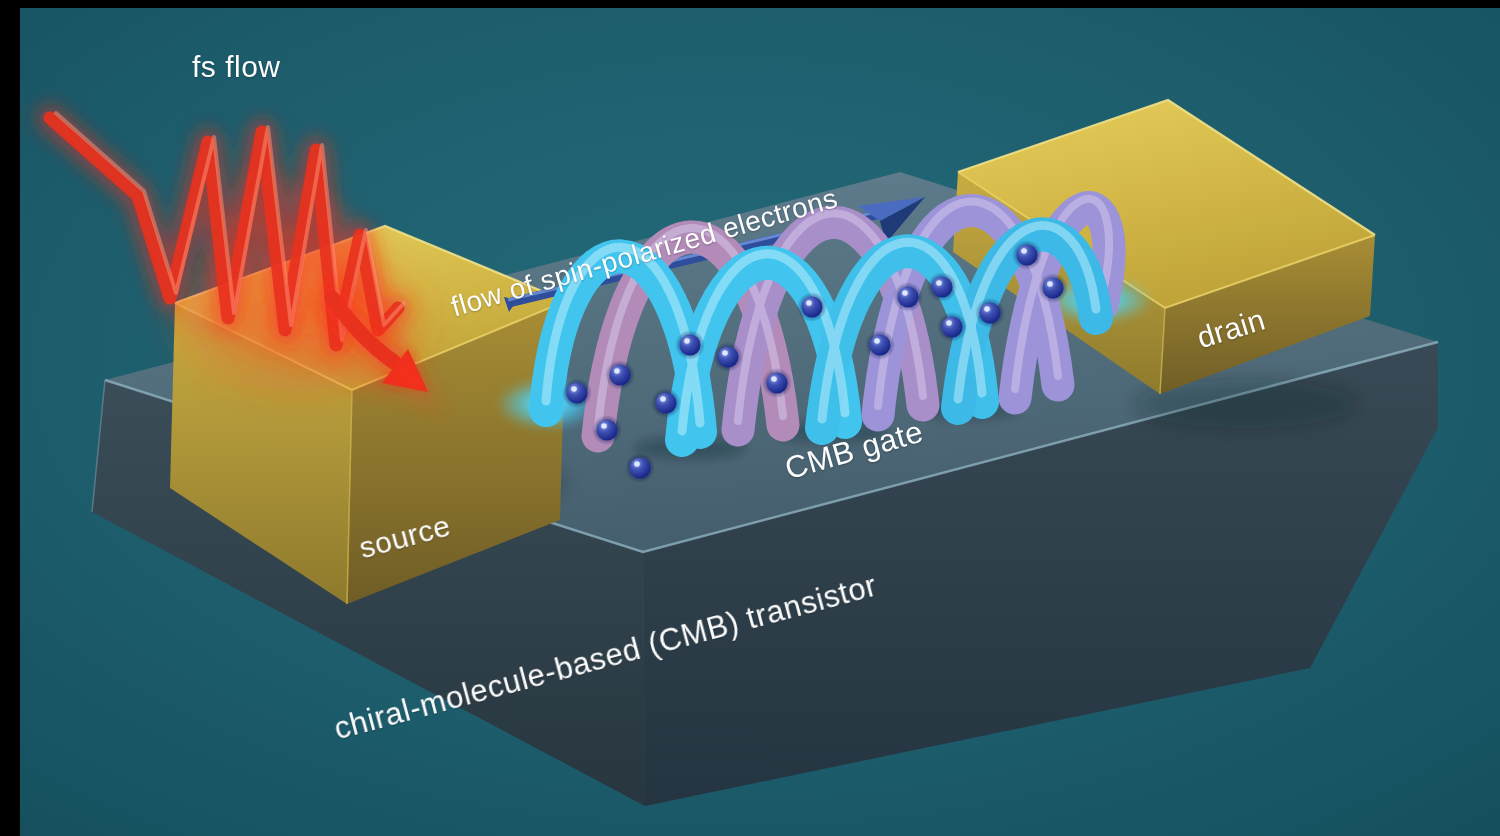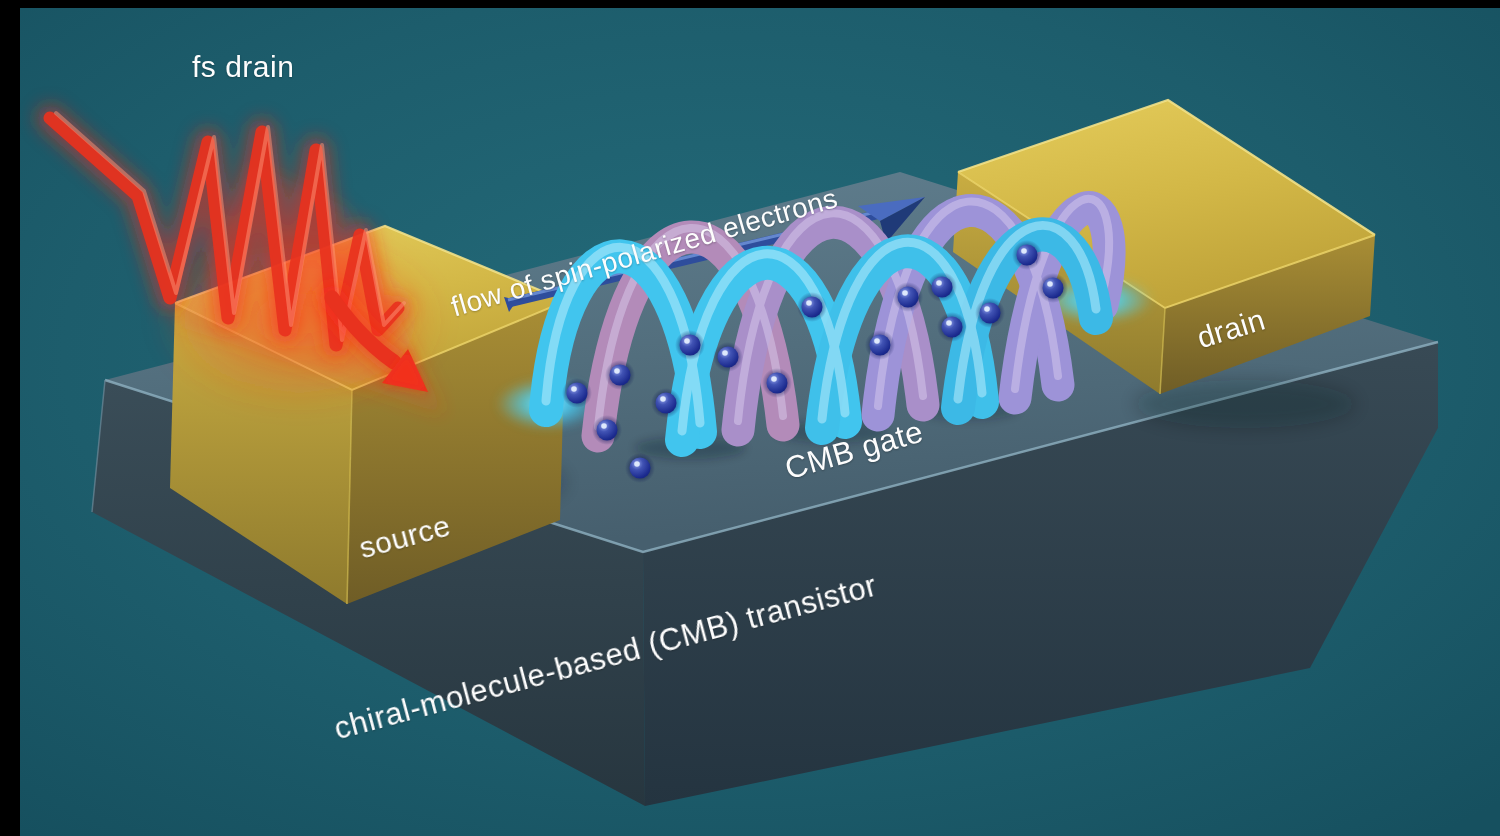--- a/index.html
+++ b/index.html
@@ -247,20 +247,20 @@
           </g>
       <g transform="translate(1053,288)">
             <circle r="15" fill="url(#eHalo)"></circle>
             <circle r="10.5" fill="url(#eBody)"></circle>
             <circle cx="-3" cy="-4" r="2.8" fill="#e8f2ff" opacity="0.9"></circle>
           </g>
     </g>
   </g>
 </svg>
 
-<div class="lbl lbl-fs">fs drain</div>
+<div class="lbl lbl-fs">fs flow</div>
 <div class="lbl lbl-flow">flow of spin-polarized electrons</div>
 <div class="lbl lbl-gate">CMB gate</div>
 <div class="lbl lbl-source">source</div>
 <div class="lbl lbl-drain">drain</div>
 <div class="lbl lbl-caption">chiral-molecule-based (CMB) transistor</div>
 
 </div>
 
 </body></html>

